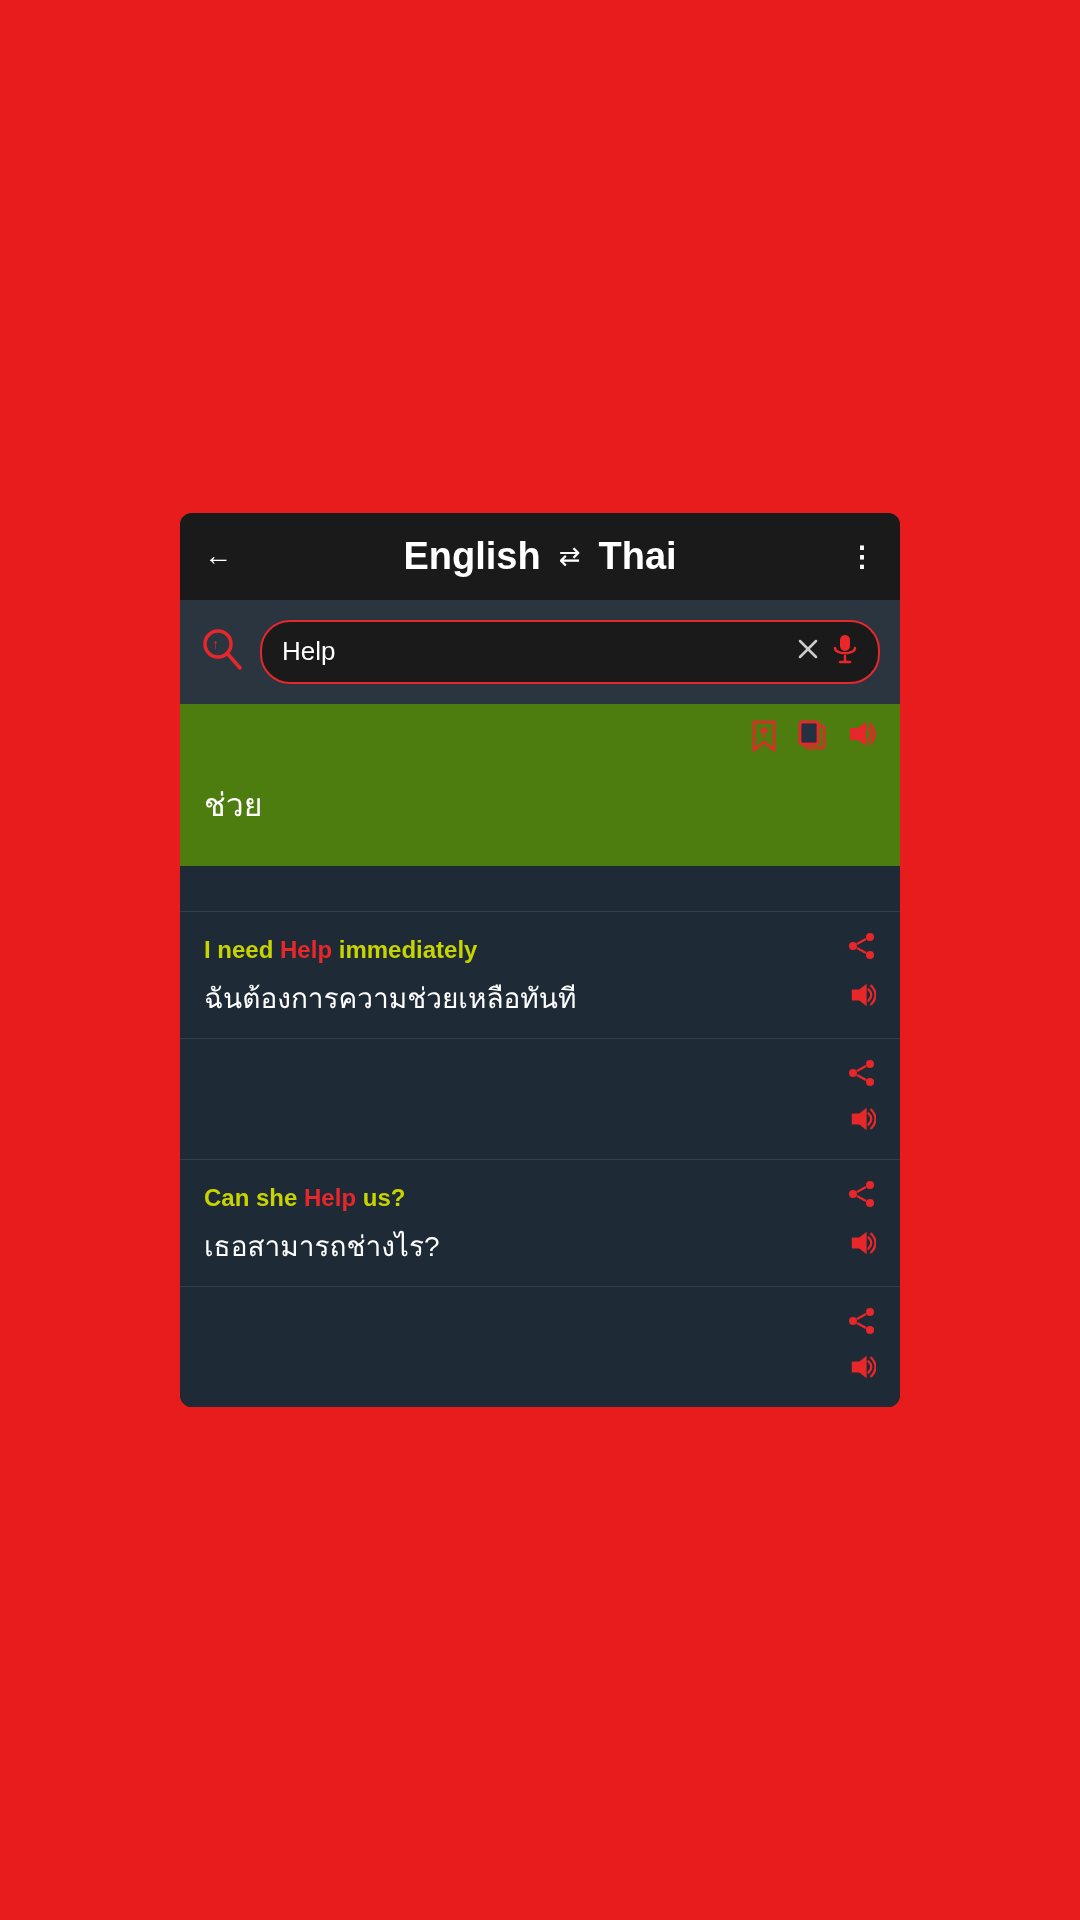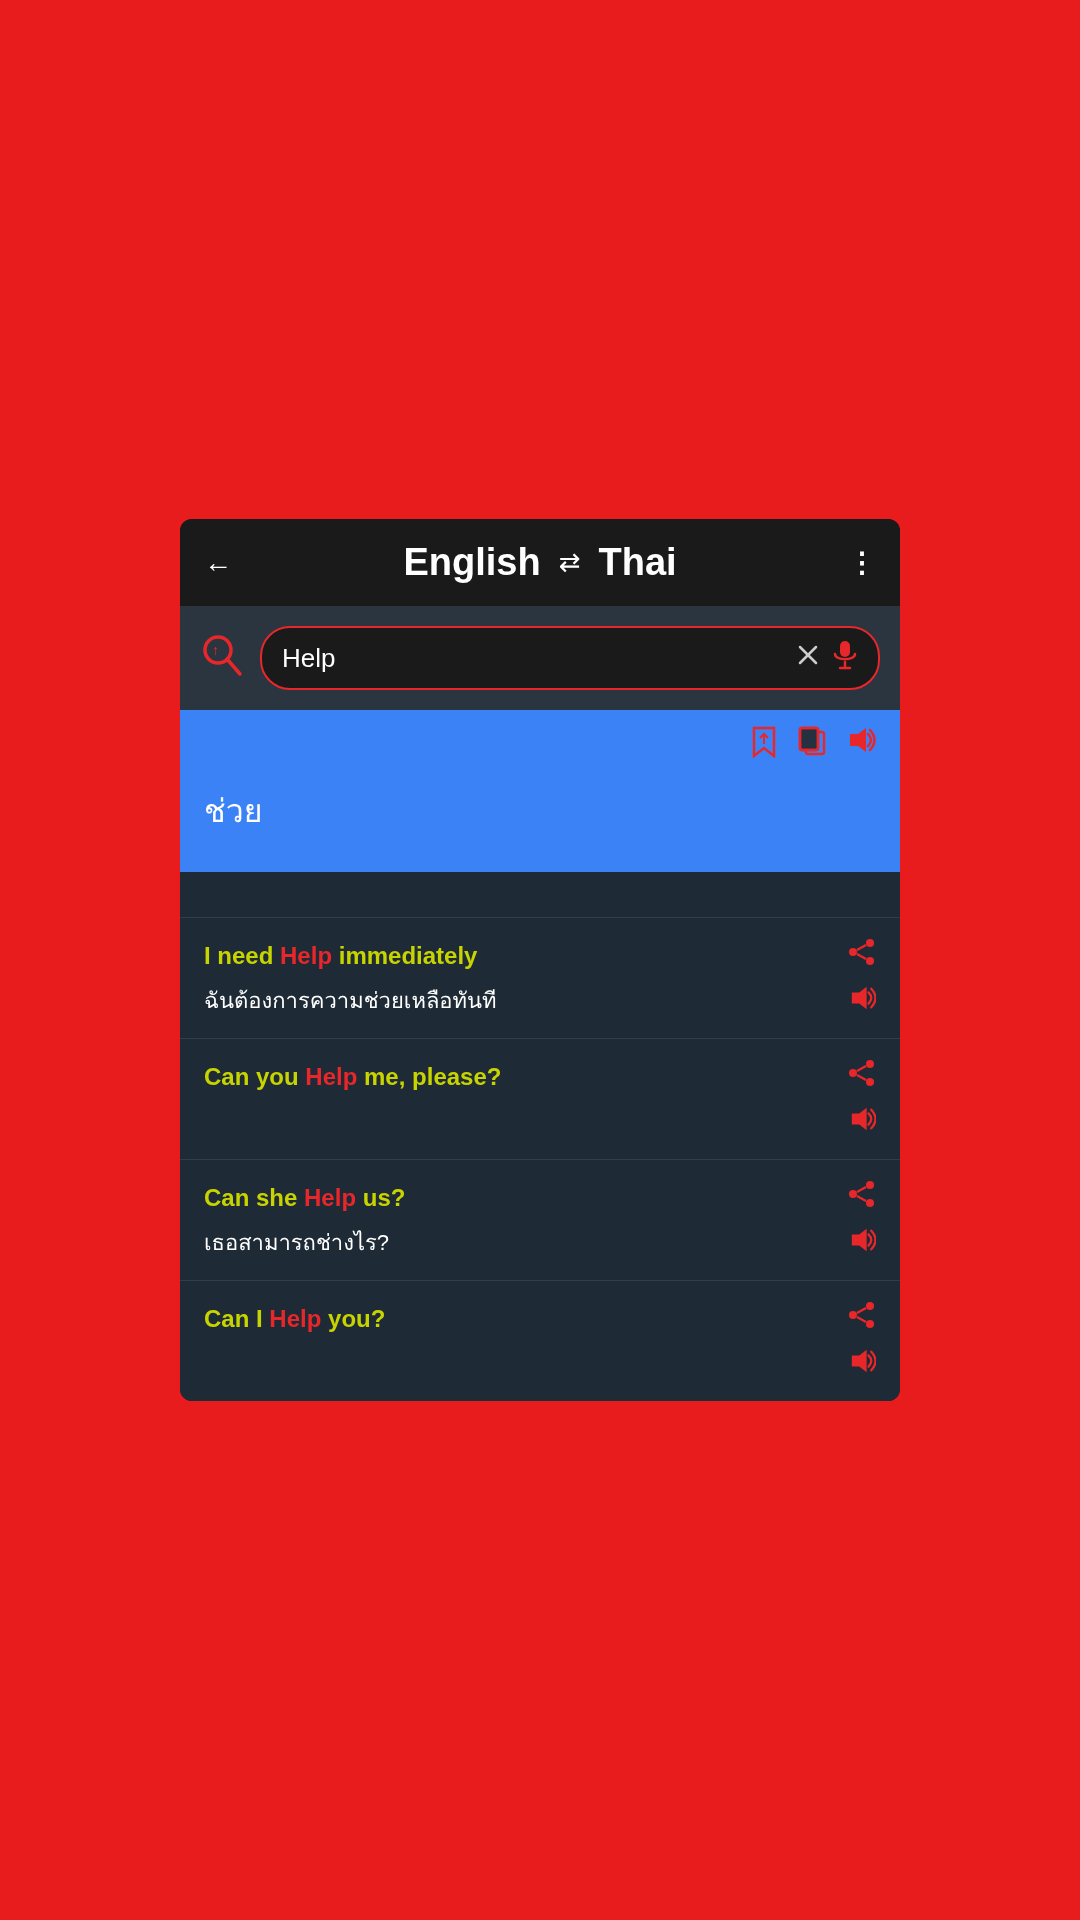--- a/index.html
+++ b/index.html
@@ -109,21 +109,21 @@
     }
 
     .search-mic {
       color: #e8272b;
       font-size: 24px;
       cursor: pointer;
     }
 
     
     .translation-result {
-      background: #3b82f6;
+      background: #4d7c0f;
       padding: 16px 24px 24px;
     }
 
     .result-actions {
       display: flex;
       justify-content: flex-end;
       gap: 20px;
       margin-bottom: 16px;
     }
 
@@ -164,21 +164,21 @@
 
     .phrase-en .normal {
       color: #c8d400;
     }
 
     .phrase-en .highlight {
       color: #e8272b;
     }
 
     .phrase-th {
-      font-size: 22px;
+      font-size: 28px;
       color: white;
       line-height: 1.4;
     }
 
     .share-btn {
       color: #e8272b;
       font-size: 26px;
       cursor: pointer;
       grid-row: 1;
       grid-column: 2;
@@ -285,23 +285,20 @@
       <span class="speaker-btn">
         <svg width="28" height="26" viewBox="0 0 30 28" fill="#e8272b">
           <polygon points="4,8 12,8 20,2 20,26 12,20 4,20"></polygon>
           <path d="M22 8 Q28 14 22 20" stroke="#e8272b" stroke-width="2.5" fill="none" stroke-linecap="round"></path>
           <path d="M25 4 Q34 14 25 24" stroke="#e8272b" stroke-width="2.5" fill="none" stroke-linecap="round"></path>
         </svg>
       </span>
     </div>
 
     <div class="phrase-item">
-      <div class="phrase-en">
-        <span class="normal">Can you </span><span class="highlight">Help</span><span class="normal"> me, please?</span>
-      </div>
       <span class="share-btn">
         <svg width="28" height="28" viewBox="0 0 28 28" fill="#e8272b">
           <circle cx="22" cy="5" r="4"></circle>
           <circle cx="22" cy="23" r="4"></circle>
           <circle cx="5" cy="14" r="4"></circle>
           <line x1="9" y1="12" x2="18" y2="7" stroke="#e8272b" stroke-width="2.5"></line>
           <line x1="9" y1="16" x2="18" y2="21" stroke="#e8272b" stroke-width="2.5"></line>
         </svg>
       </span>
       <span class="speaker-btn">
@@ -330,23 +327,20 @@
       <span class="speaker-btn">
         <svg width="28" height="26" viewBox="0 0 30 28" fill="#e8272b">
           <polygon points="4,8 12,8 20,2 20,26 12,20 4,20"></polygon>
           <path d="M22 8 Q28 14 22 20" stroke="#e8272b" stroke-width="2.5" fill="none" stroke-linecap="round"></path>
           <path d="M25 4 Q34 14 25 24" stroke="#e8272b" stroke-width="2.5" fill="none" stroke-linecap="round"></path>
         </svg>
       </span>
     </div>
 
     <div class="phrase-item">
-      <div class="phrase-en">
-        <span class="normal">Can I </span><span class="highlight">Help</span><span class="normal"> you?</span>
-      </div>
       <span class="share-btn">
         <svg width="28" height="28" viewBox="0 0 28 28" fill="#e8272b">
           <circle cx="22" cy="5" r="4"></circle>
           <circle cx="22" cy="23" r="4"></circle>
           <circle cx="5" cy="14" r="4"></circle>
           <line x1="9" y1="12" x2="18" y2="7" stroke="#e8272b" stroke-width="2.5"></line>
           <line x1="9" y1="16" x2="18" y2="21" stroke="#e8272b" stroke-width="2.5"></line>
         </svg>
       </span>
       <span class="speaker-btn">

